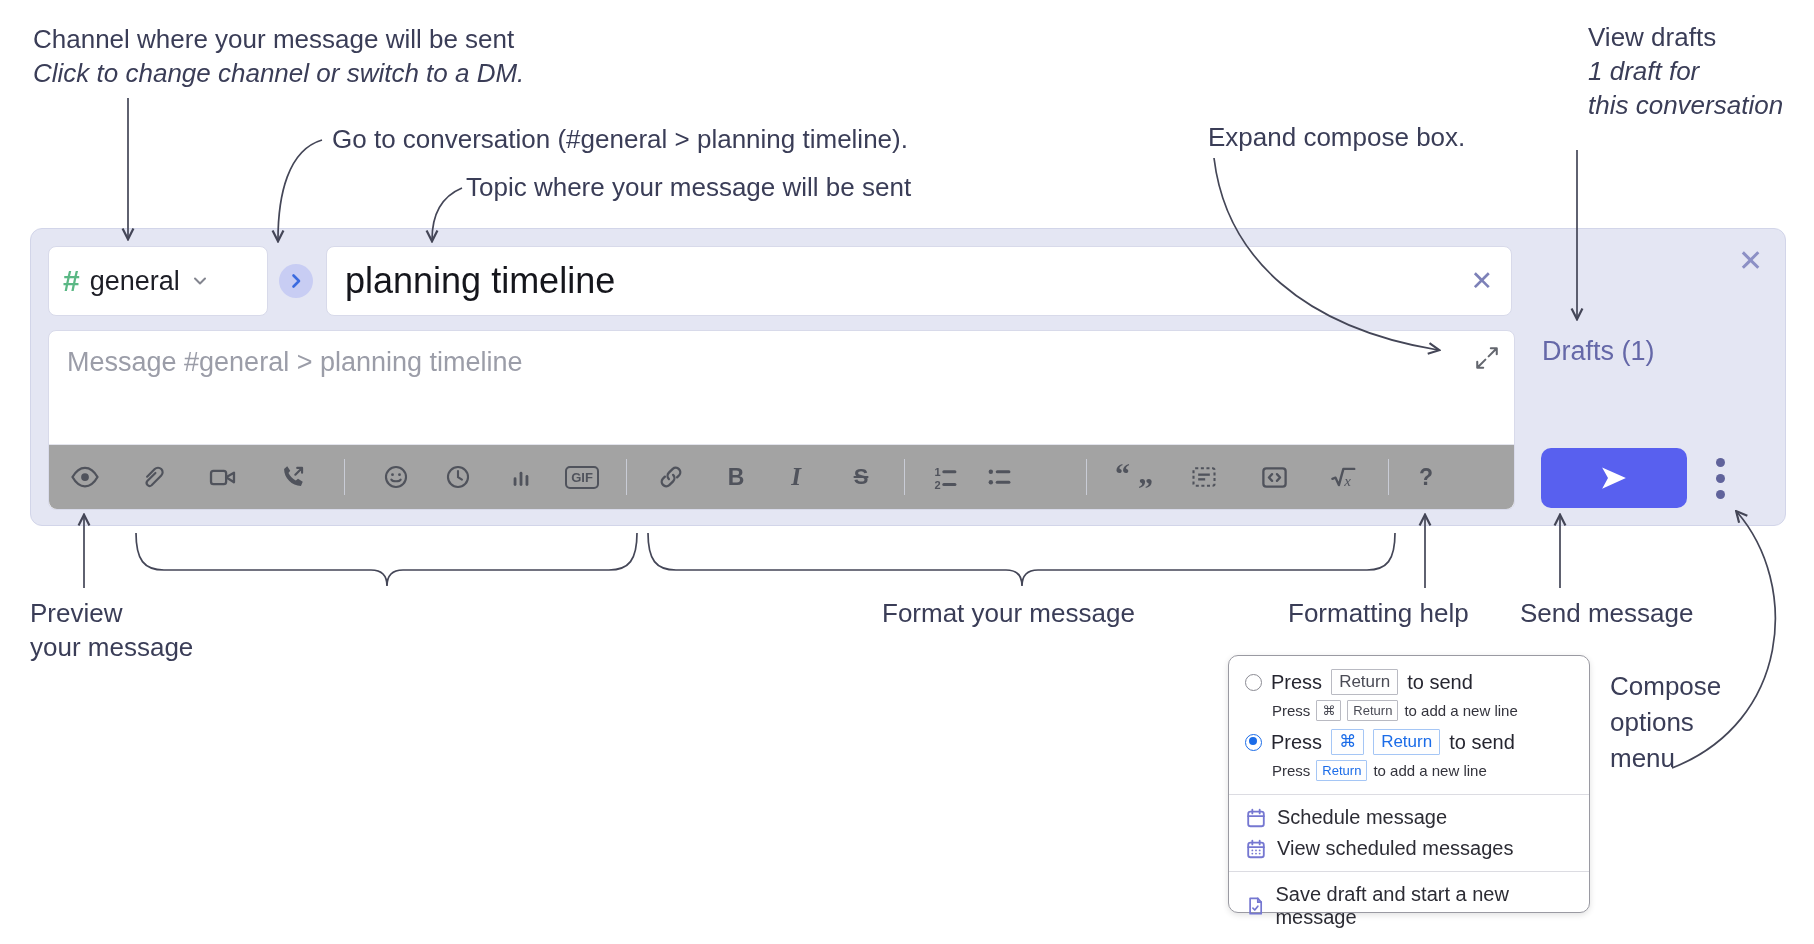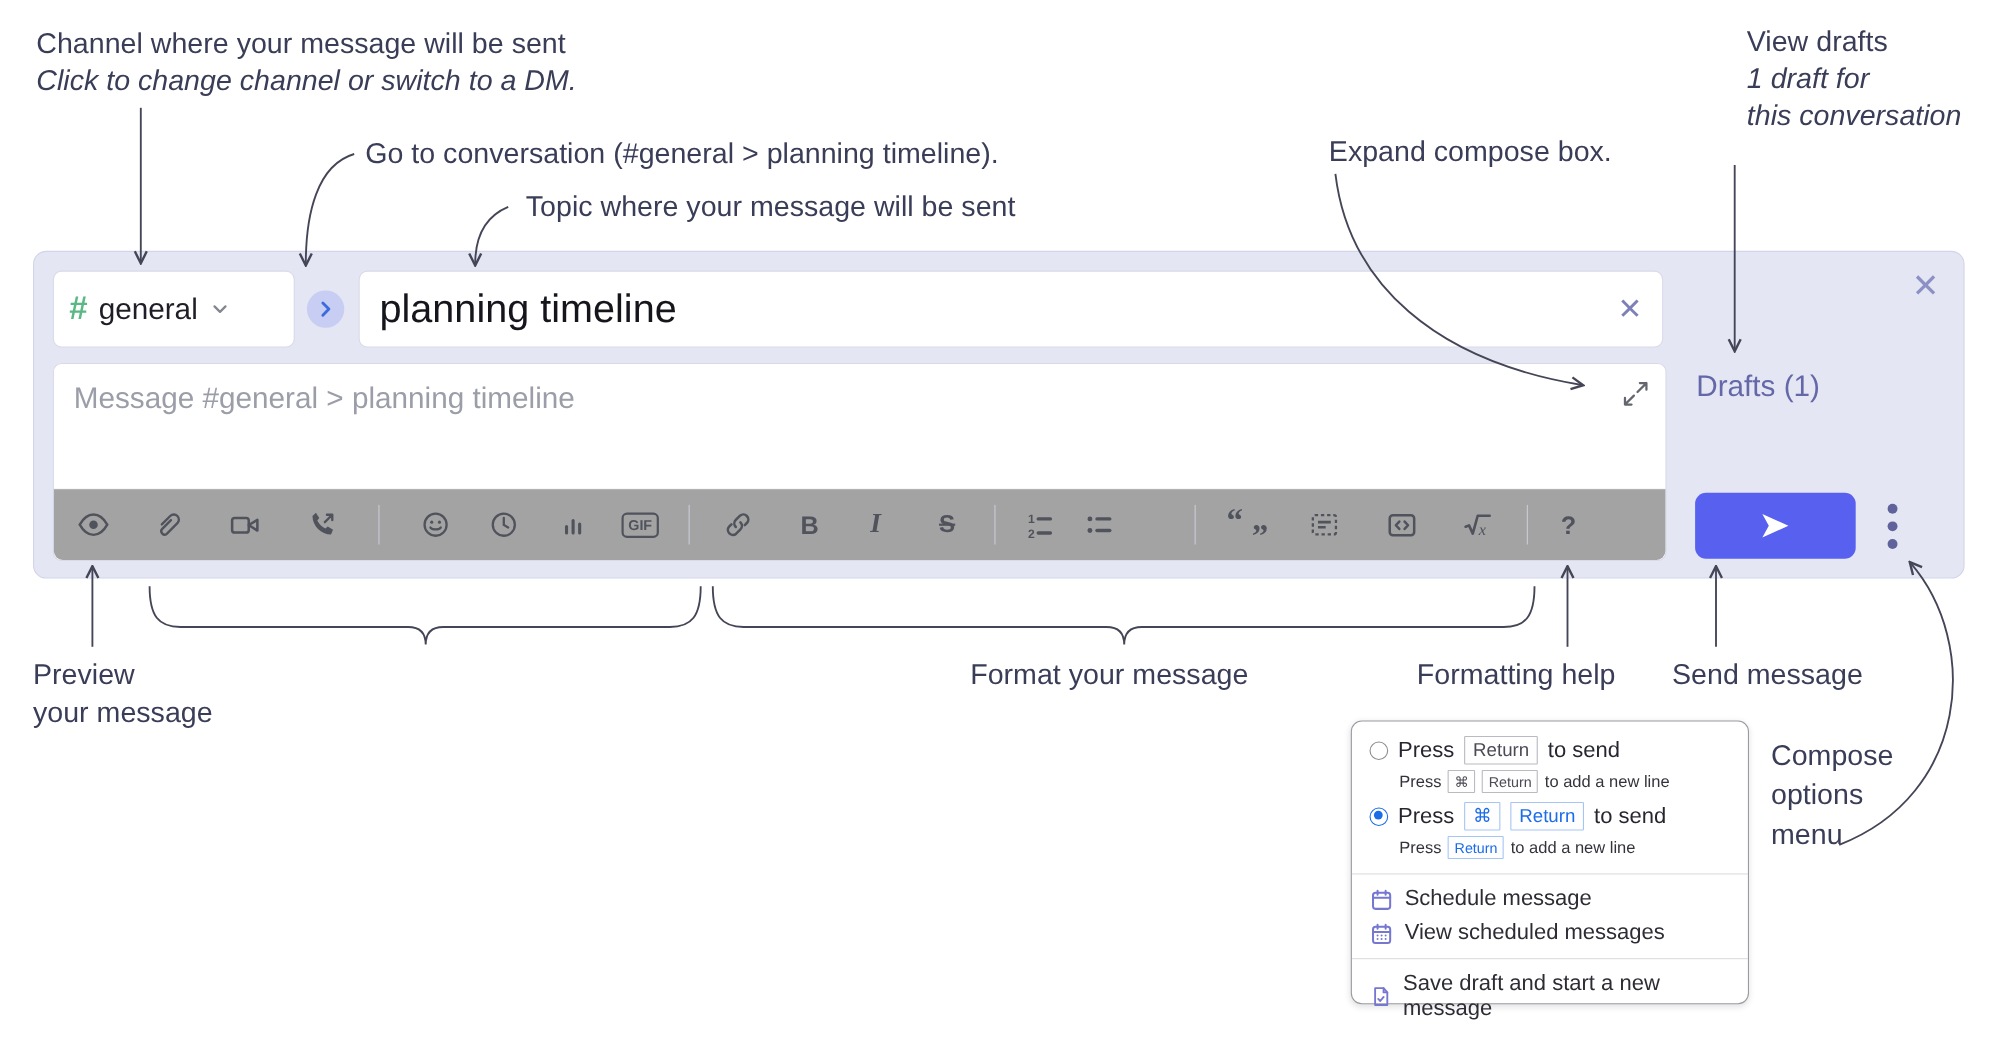--- a/index.html
+++ b/index.html
@@ -69,21 +69,21 @@
 
   <div class="abs ann" style="left:33px;top:22px;">
     <div><span class="b">Channel</span><span> where your message will be sent</span></div>
     <div class="ital">Click to change channel or switch to a DM.</div>
   </div>
 
   <div class="abs ann" style="left:332px;top:122px;">
     <span class="b">Go to</span><span> conversation (#general &gt; planning timeline).</span>
   </div>
 
-  <div class="abs ann" style="left:478px;top:170px;">
+  <div class="abs ann" style="left:466px;top:170px;">
     <span class="b">Topic</span><span> where your message will be sent</span>
   </div>
 
   <div class="abs ann" style="left:1208px;top:120px;">
     <span class="b">Expand</span><span> compose box.</span>
   </div>
 
   <div class="abs ann" style="left:1548px;top:20px;margin-left:40px;">
     <div><span>View </span><span class="b">drafts</span></div>
     <div class="ital">1 draft for</div>

